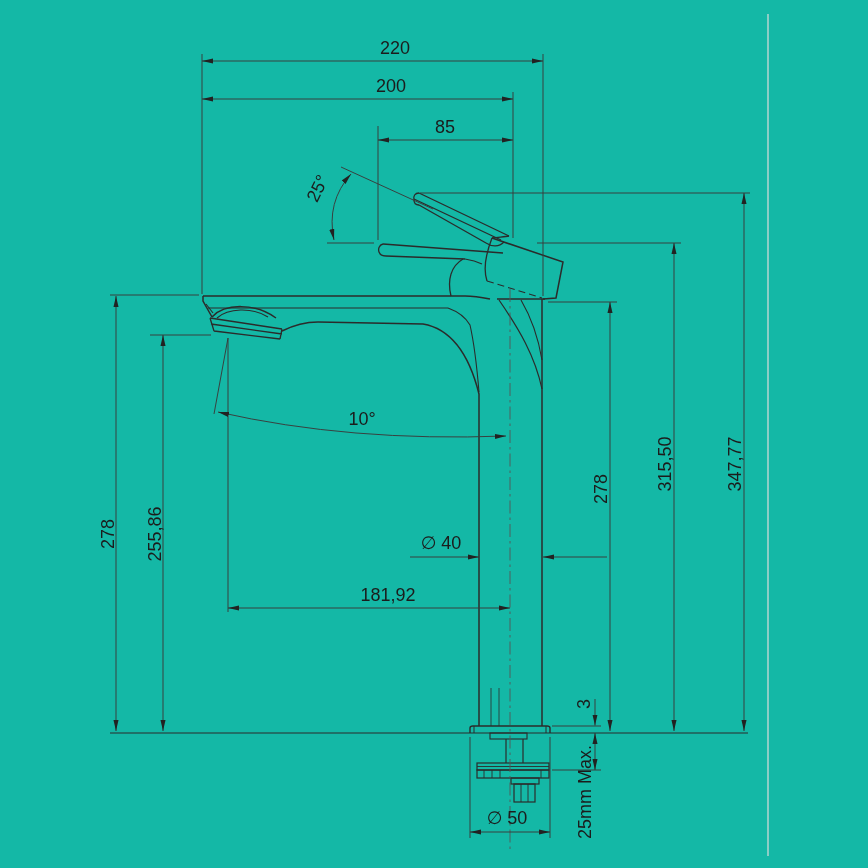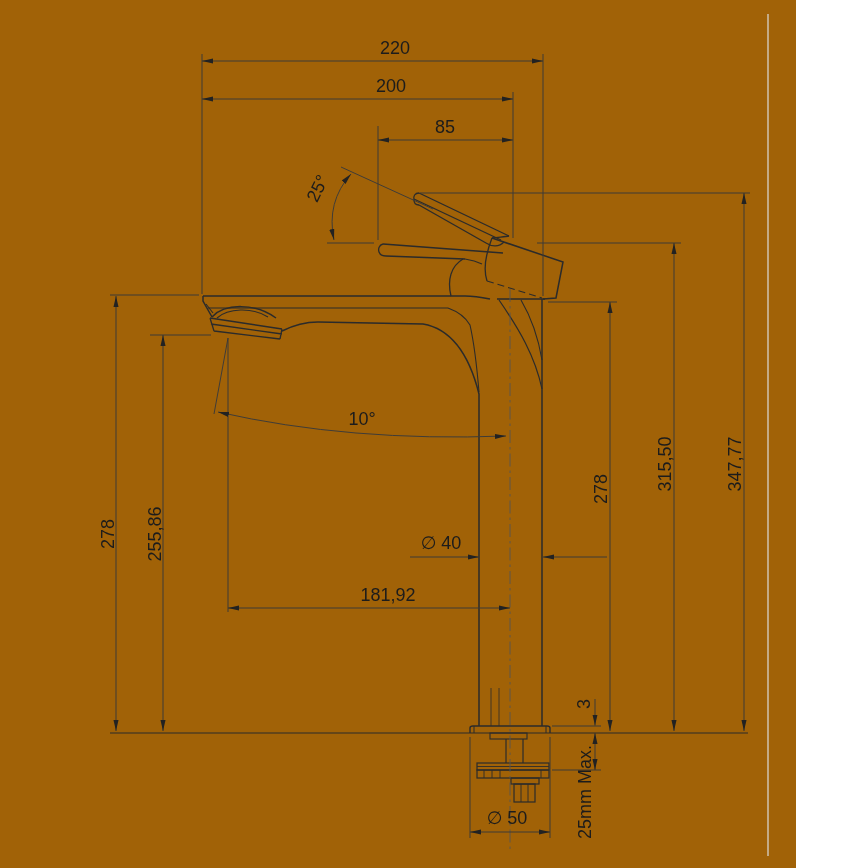--- a/index.html
+++ b/index.html
@@ -1,16 +1,16 @@
 <!DOCTYPE html>
 <html><head>
 <meta charset="utf-8">
 <style>
   html,body{margin:0;padding:0;background:#fff;}
-  .sheet{position:relative;width:796px;height:868px;background:#a16207;overflow:hidden;}
+  .sheet{position:relative;width:868px;height:868px;background:#14b8a6;overflow:hidden;}
   svg{position:absolute;left:0;top:0;}
   text{font-family:"Liberation Sans", sans-serif;font-size:18px;fill:#1c1c1c;}
   .obj{stroke:#2b2b2b;fill:none;}
   .dim{stroke:#3a3a3a;fill:none;stroke-width:0.95;}
   .hid{stroke:#2b2b2b;fill:none;stroke-width:1.1;stroke-dasharray:7 4;}
   .cl{stroke:#555;fill:none;stroke-width:0.9;stroke-dasharray:13 4 2.5 4;}
   .border{stroke:#dcdcdc;stroke-width:1.2;}
 </style>
 </head>
 <body>

